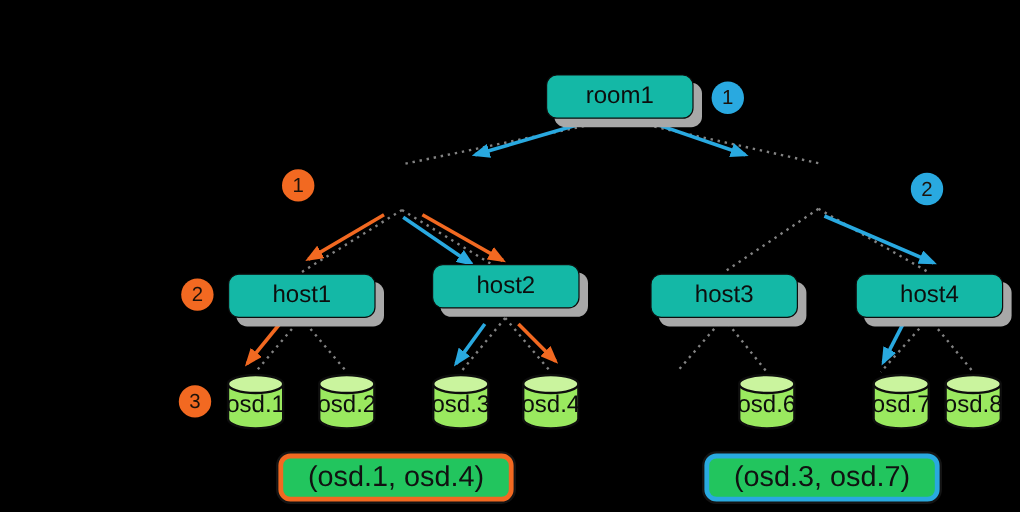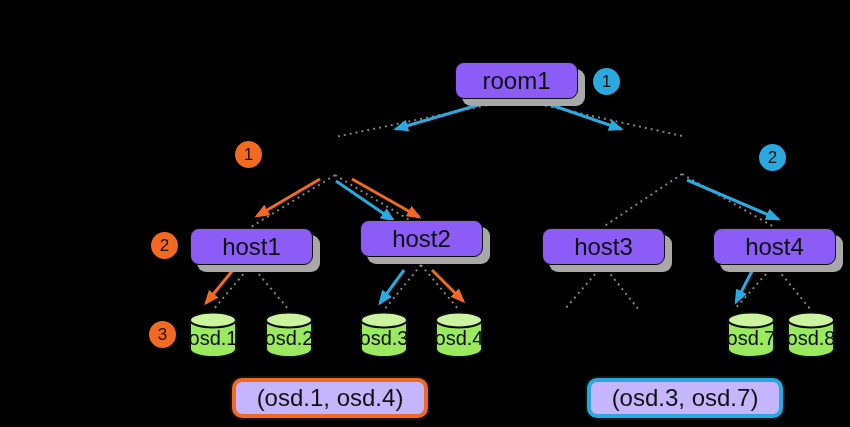--- a/index.html
+++ b/index.html
@@ -10,44 +10,44 @@
   #stage{position:relative;width:850px;height:427px;}
   #edges{position:absolute;left:0;top:0;}
 
   .edge{stroke:#828282;stroke-width:2;stroke-dasharray:2 4;fill:none;}
   .arrow{fill:none;stroke-width:3;}
   .arrow.blue{stroke:#29a9e0;}
   .arrow.orange{stroke:#f26921;}
 
   .node{
     position:absolute;width:123px;height:37px;box-sizing:border-box;
-    background:#8b5cf6;border:1.5px solid #0d0d0d;border-radius:9px;
+    background:#14b8a6;border:1.5px solid #0d0d0d;border-radius:9px;
     box-shadow:7px 7px 0 #a8a8a8;
     display:flex;align-items:center;justify-content:center;
-    font-size:24px;color:#0d0d0d;
+    font-size:20px;color:#0d0d0d;
   }
 
   .badge{
     position:absolute;width:27px;height:27px;border-radius:50%;
     display:flex;align-items:center;justify-content:center;
     font-size:17px;color:#1c120a;
   }
   .badge.orange{background:#f26921;}
   .badge.blue{background:#29a9e0;}
 
   .osd{position:absolute;width:50px;height:48px;}
   .osd svg{position:absolute;left:0;top:0;}
   .osd span{
     position:absolute;left:50%;top:27px;transform:translate(-50%,-50%);
     font-size:20px;color:#0d0d0d;white-space:nowrap;text-align:right;
   }
 
   .result{
     position:absolute;width:196px;height:40px;box-sizing:border-box;
-    background:#c4b5fd;border-radius:10px;
+    background:#22c55e;border-radius:10px;
     display:flex;align-items:center;justify-content:center;
     font-size:24px;color:#111;
   }
   .result.orange{border:4px solid #f26921;box-shadow:0 0 0 2px #141414;}
   .result.blue{border:4px solid #29a9e0;box-shadow:0 0 0 2px #141414;}
 </style>
 </head>
 <body>
 
 <div id="stage">
@@ -143,20 +143,27 @@
     </svg>
     <span>osd.3</span>
   </div>
   <div class="osd" style="left:434px;top:311px">
     <svg width="50" height="48" viewBox="0 0 50 48">
       <path d="M2 9 L2 38 A23 8 0 0 0 48 38 L48 9" fill="#9ae95f" stroke="#0d0d0d" stroke-width="2"></path>
       <ellipse cx="25" cy="9" rx="23" ry="7.5" fill="#caf49e" stroke="#0d0d0d" stroke-width="2"></ellipse>
     </svg>
     <span>osd.4</span>
   </div>
+  <div class="osd" style="left:614px;top:311px">
+    <svg width="50" height="48" viewBox="0 0 50 48">
+      <path d="M2 9 L2 38 A23 8 0 0 0 48 38 L48 9" fill="#9ae95f" stroke="#0d0d0d" stroke-width="2"></path>
+      <ellipse cx="25" cy="9" rx="23" ry="7.5" fill="#caf49e" stroke="#0d0d0d" stroke-width="2"></ellipse>
+    </svg>
+    <span>osd.6</span>
+  </div>
   <div class="osd" style="left:726px;top:311px">
     <svg width="50" height="48" viewBox="0 0 50 48">
       <path d="M2 9 L2 38 A23 8 0 0 0 48 38 L48 9" fill="#9ae95f" stroke="#0d0d0d" stroke-width="2"></path>
       <ellipse cx="25" cy="9" rx="23" ry="7.5" fill="#caf49e" stroke="#0d0d0d" stroke-width="2"></ellipse>
     </svg>
     <span>osd.7</span>
   </div>
   <div class="osd" style="left:786px;top:311px">
     <svg width="50" height="48" viewBox="0 0 50 48">
       <path d="M2 9 L2 38 A23 8 0 0 0 48 38 L48 9" fill="#9ae95f" stroke="#0d0d0d" stroke-width="2"></path>

